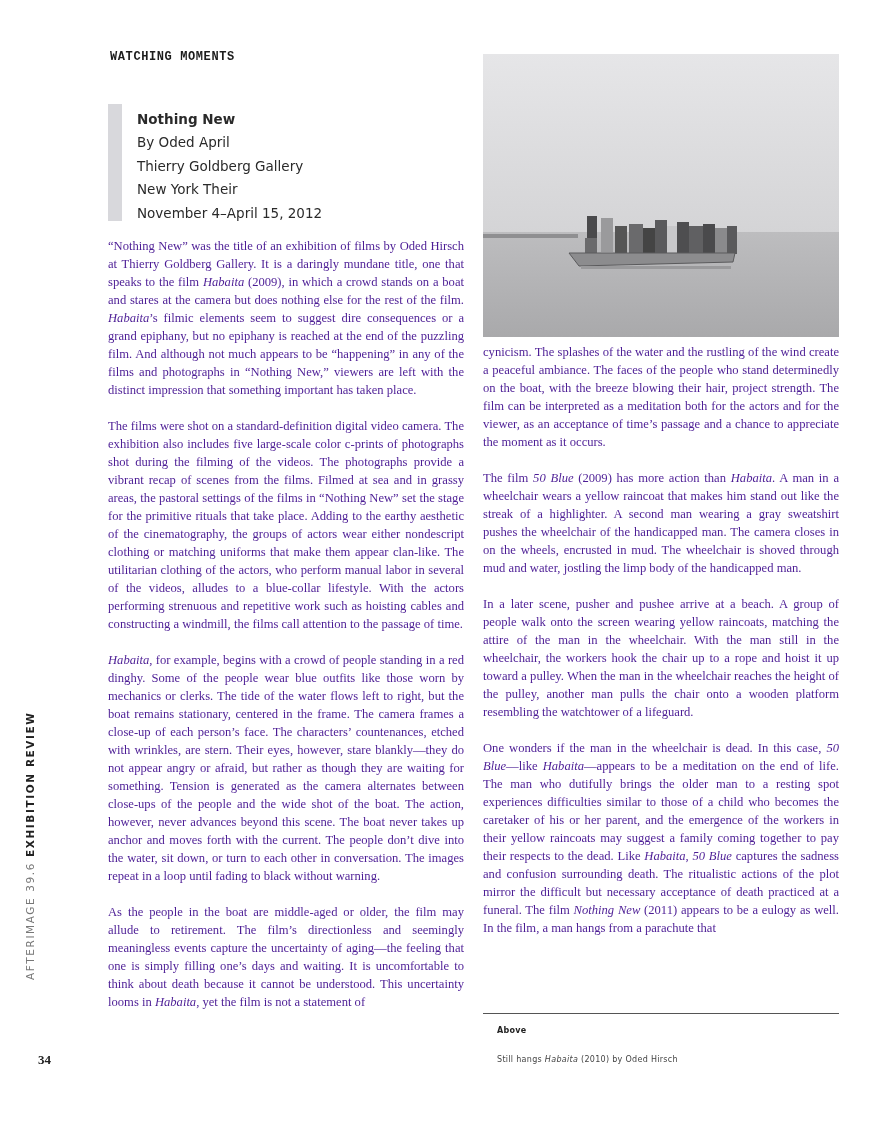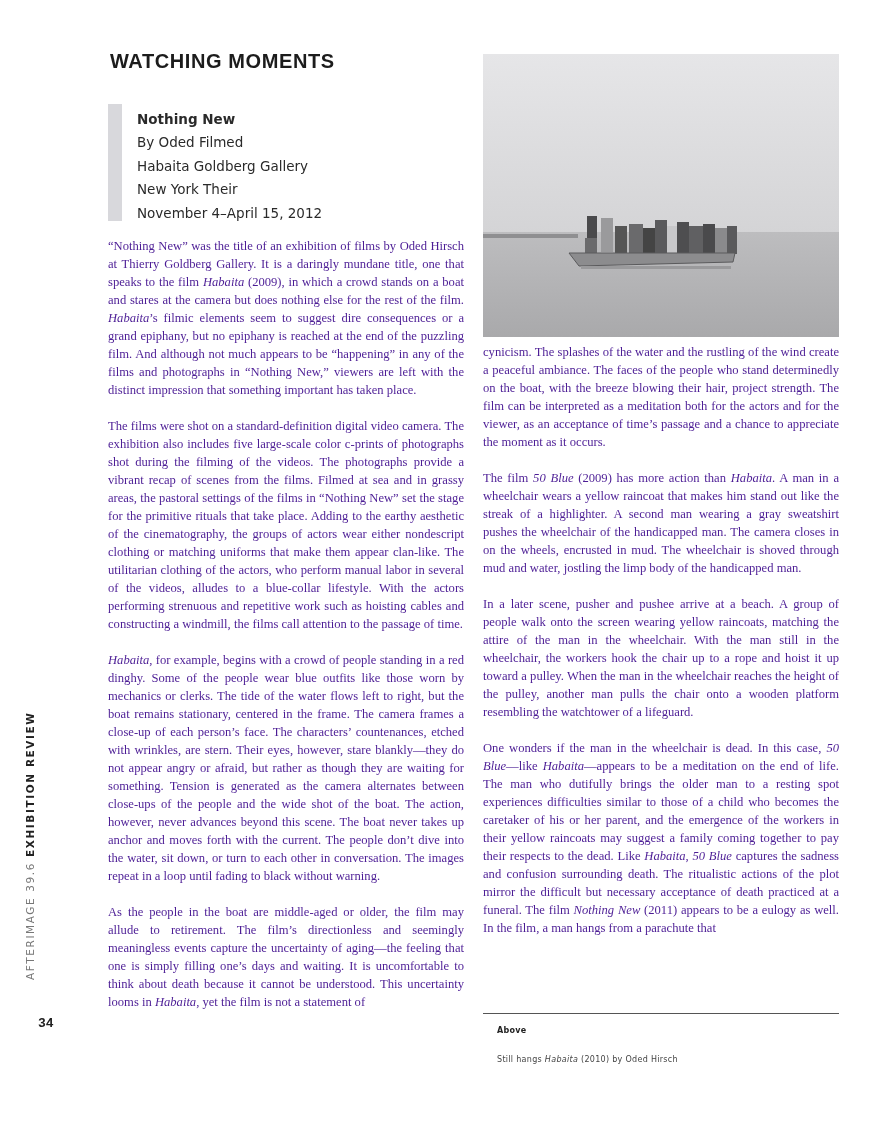--- a/index.html
+++ b/index.html
@@ -2,22 +2,22 @@
 <html><head>
   <meta charset="utf-8">
   <style>
     html, body { margin: 0; padding: 0; background: #ffffff; }
     body {
       width: 891px; height: 1134px; position: relative; overflow: hidden;
       color: #2a2a2a;
     }
     .title {
       position: absolute; left: 110px; top: 50px;
-      font-family: Liberation Sans, sans-serif; font-weight: bold;
-      font-size: 20px; letter-spacing: 0.6px; color: #1c1c1c;
+      font-family: Liberation Mono, monospace; font-weight: bold;
+      font-size: 12px; letter-spacing: 0.6px; color: #1c1c1c;
       margin: 0;
     }
     .info-block {
       position: absolute; left: 108px; top: 104px; width: 340px; height: 117px;
     }
     .info-bar {
       position: absolute; left: 0; top: 0; width: 14px; height: 117px;
       background: #d8d8dc;
     }
     .info-lines {
@@ -58,36 +58,36 @@
     .side-label {
       position: absolute; left: 24px; top: 980px;
       transform-origin: left top; transform: rotate(-90deg);
       white-space: nowrap;
       font-family: "DejaVu Sans", sans-serif; font-size: 10.5px; letter-spacing: 1.6px;
       color: #555;
     }
     .side-label .issue { font-weight: normal; color: #777; }
     .side-label .section { font-weight: bold; color: #222; }
     .page-number {
-      position: absolute; left: 38px; top: 1016px;
-      font-family: Liberation Mono, monospace; font-weight: bold; font-size: 13px;
+      position: absolute; left: 38px; top: 1052px;
+      font-family: Liberation Serif, serif; font-weight: bold; font-size: 13px;
       color: #222;
     }
   </style>
 </head>
 <body>
 
 <h1 class="title">WATCHING MOMENTS</h1>
 
 <div class="info-block">
   <div class="info-bar"></div>
   <div class="info-lines">
     <div class="bold">Nothing New</div>
-    <div>By Oded Filmed</div>
-    <div>Habaita Goldberg Gallery</div>
+    <div>By Oded April</div>
+    <div>Thierry Goldberg Gallery</div>
     <div>New York Their</div>
     <div>November 4–April 15, 2012</div>
   </div>
 </div>
 
 <div class="col col-left">
   <p>
     <span>“Nothing New” was the title of an exhibition of films by Oded Hirsch at Thierry Goldberg Gallery. It is a daringly mundane title, one that speaks to the film </span><i>Habaita</i><span> (2009), in which a crowd stands on a boat and stares at the camera but does nothing else for the rest of the film. </span><i>Habaita</i><span>’s filmic elements seem to suggest dire consequences or a grand epiphany, but no epiphany is reached at the end of the puzzling film. And although not much appears to be “happening” in any of the films and photographs in “Nothing New,” viewers are left with the distinct impression that something important has taken place.</span>
   </p>
   <p>The films were shot on a standard-definition digital video camera. The exhibition also includes five large-scale color c-prints of photographs shot during the filming of the videos. The photographs provide a vibrant recap of scenes from the films. Filmed at sea and in grassy areas, the pastoral settings of the films in “Nothing New” set the stage for the primitive rituals that take place. Adding to the earthy aesthetic of the cinematography, the groups of actors wear either nondescript clothing or matching uniforms that make them appear clan-like. The utilitarian clothing of the actors, who perform manual labor in several of the videos, alludes to a blue-collar lifestyle. With the actors performing strenuous and repetitive work such as hoisting cables and constructing a windmill, the films call attention to the passage of time.</p>

